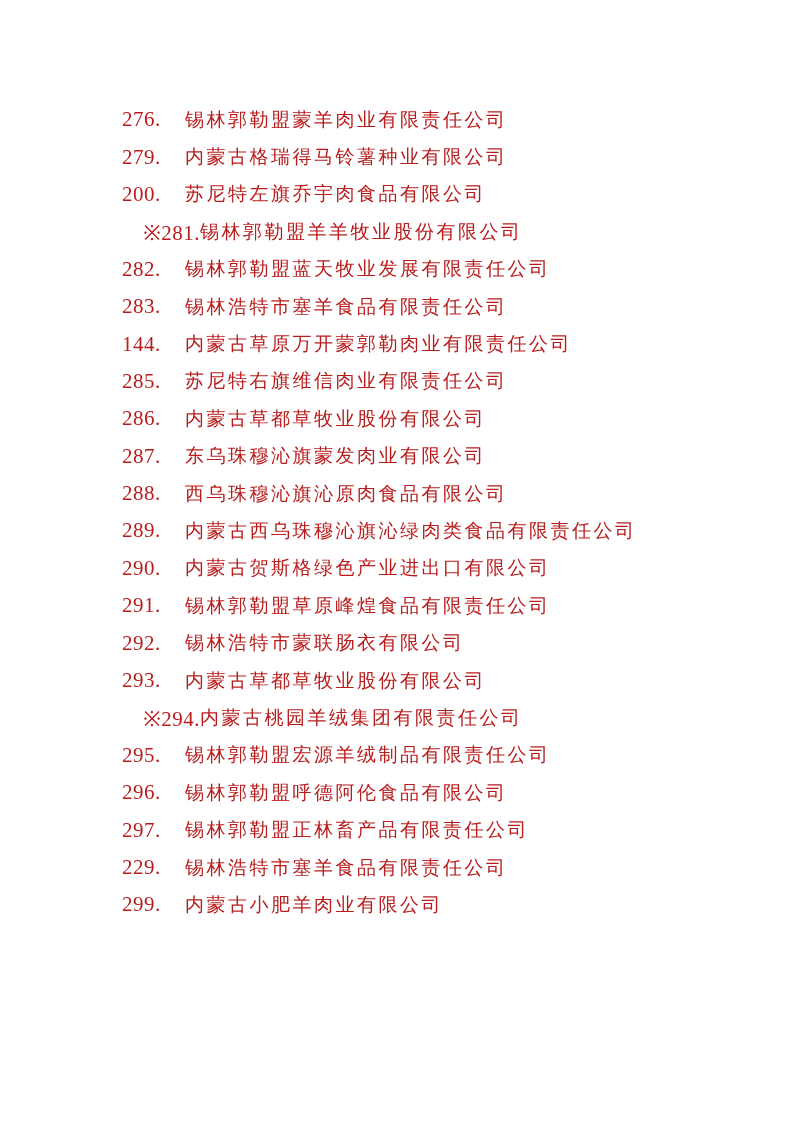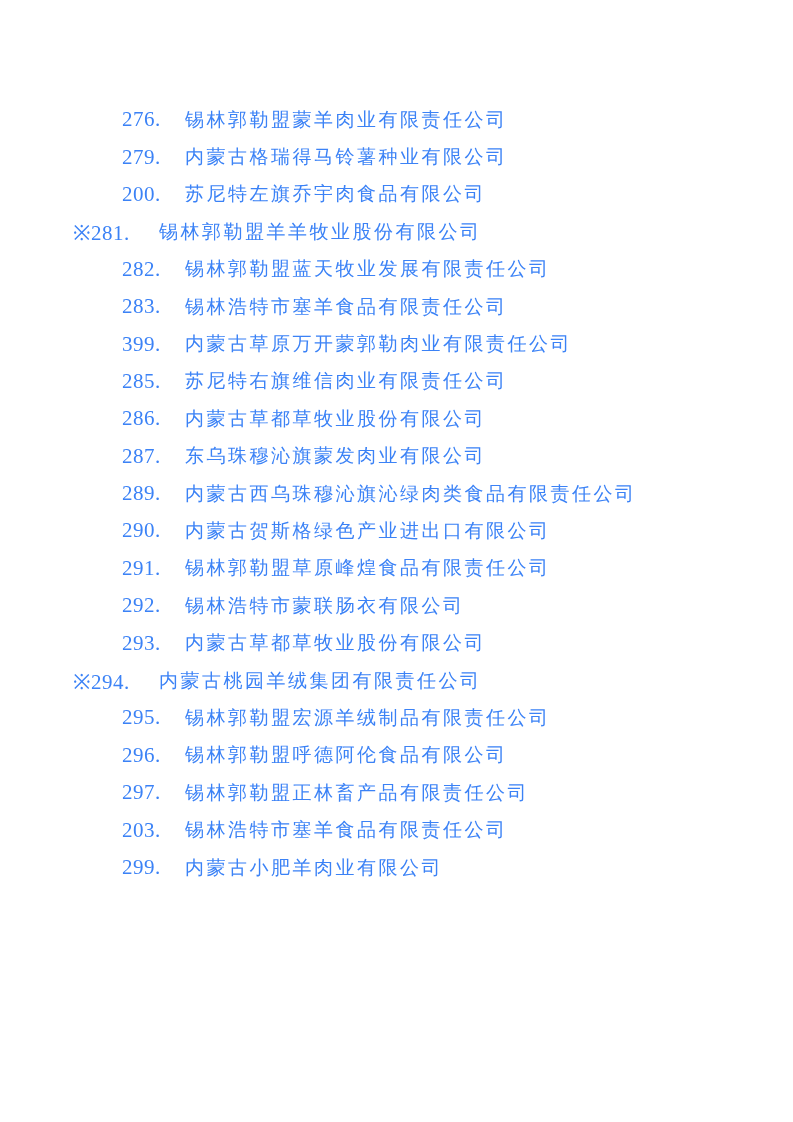--- a/index.html
+++ b/index.html
@@ -7,21 +7,21 @@
     padding: 0;
     background: #ffffff;
   }
   .page {
     position: relative;
     width: 793px;
     height: 1122px;
     background: #ffffff;
     overflow: hidden;
     font-family: "Liberation Serif", "DejaVu Serif", serif;
-    color: #3b82f6;
+    color: #b91c1c;
   }
   .company-list {
     position: absolute;
     top: 101px;
     left: 0;
     right: 0;
     margin: 0;
     padding: 0;
     list-style: none;
   }
@@ -32,21 +32,22 @@
     padding-left: 122px;
     white-space: nowrap;
   }
   .row .num {
     display: inline-block;
     min-width: 63px;
     font-size: 21px;
     letter-spacing: 0.5px;
   }
   .row.starred {
-    padding-left: 73px;
+    padding-left: 114px;
+    text-align: right;
   }
   .row.starred .num {
     min-width: 86px;
   }
   .row .name {
     font-size: 19px;
     letter-spacing: 2.5px;
     font-family: Liberation Serif, serif;
   }
 </style>
@@ -81,39 +82,43 @@
     <span class="num">282.</span>
     <span class="name">锡林郭勒盟蓝天牧业发展有限责任公司</span>
   </li>
 
   <li class="row">
     <span class="num">283.</span>
     <span class="name">锡林浩特市塞羊食品有限责任公司</span>
   </li>
 
   <li class="row">
-    <span class="num">399.</span>
+    <span class="num">144.</span>
     <span class="name">内蒙古草原万开蒙郭勒肉业有限责任公司</span>
   </li>
 
   <li class="row">
     <span class="num">285.</span>
     <span class="name">苏尼特右旗维信肉业有限责任公司</span>
   </li>
 
   <li class="row">
     <span class="num">286.</span>
     <span class="name">内蒙古草都草牧业股份有限公司</span>
   </li>
 
   <li class="row">
     <span class="num">287.</span>
     <span class="name">东乌珠穆沁旗蒙发肉业有限公司</span>
   </li>
 
+  <li class="row">
+    <span class="num">288.</span>
+    <span class="name">西乌珠穆沁旗沁原肉食品有限公司</span>
+  </li>
 
   <li class="row">
     <span class="num">289.</span>
     <span class="name">内蒙古西乌珠穆沁旗沁绿肉类食品有限责任公司</span>
   </li>
 
   <li class="row">
     <span class="num">290.</span>
     <span class="name">内蒙古贺斯格绿色产业进出口有限公司</span>
   </li>
@@ -147,21 +152,21 @@
     <span class="num">296.</span>
     <span class="name">锡林郭勒盟呼德阿伦食品有限公司</span>
   </li>
 
   <li class="row">
     <span class="num">297.</span>
     <span class="name">锡林郭勒盟正林畜产品有限责任公司</span>
   </li>
 
   <li class="row">
-    <span class="num">203.</span>
+    <span class="num">229.</span>
     <span class="name">锡林浩特市塞羊食品有限责任公司</span>
   </li>
 
   <li class="row">
     <span class="num">299.</span>
     <span class="name">内蒙古小肥羊肉业有限公司</span>
   </li>
 </ol>
 </div>
 

